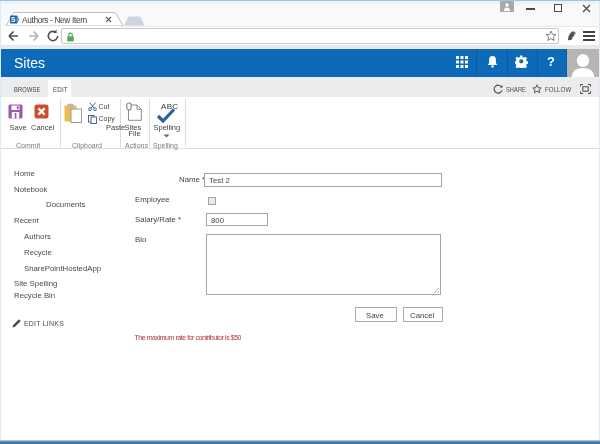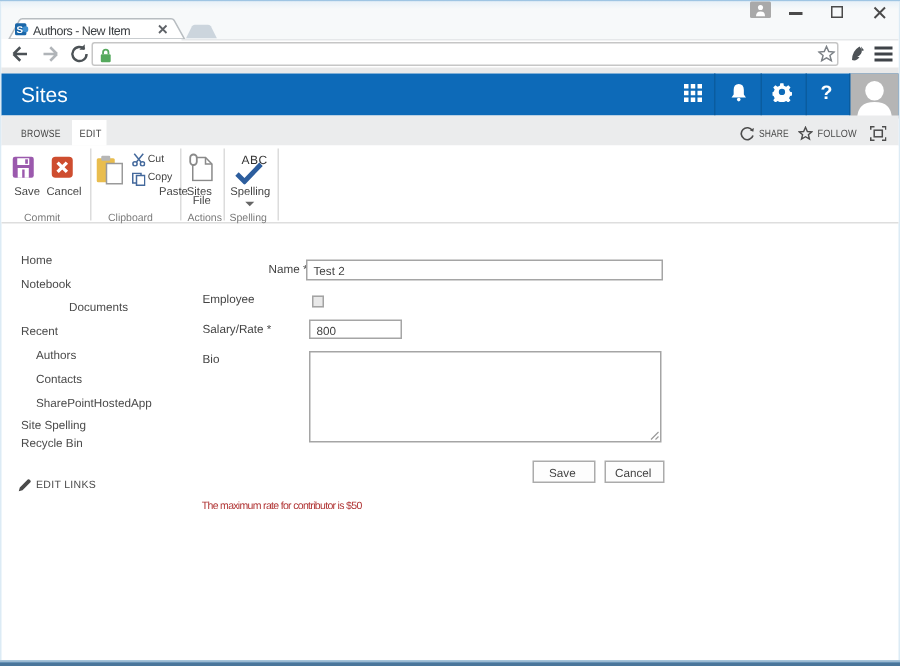--- a/index.html
+++ b/index.html
@@ -208,21 +208,21 @@
   <svg class="abs" style="left:163px;top:133.5px;" width="7" height="4" viewBox="0 0 7 4">
     <path d="M0.5 0.5 L3.5 3.5 L6.5 0.5 Z" fill="#666"></path>
   </svg>
   <div class="txt" style="left:153px;top:141.5px;font-size:7px;color:#7b7b7b;">Spelling</div>
 
   <div class="txt" style="left:14px;top:169px;font-size:7.8px;color:#4a4a4a;">Home</div>
   <div class="txt" style="left:14px;top:184.5px;font-size:7.8px;color:#4a4a4a;">Notebook</div>
   <div class="txt" style="left:14px;top:200px;font-size:7.8px;color:#4a4a4a;margin-left:32px;">Documents</div>
   <div class="txt" style="left:14px;top:215.5px;font-size:7.8px;color:#4a4a4a;">Recent</div>
   <div class="txt" style="left:24px;top:231.5px;font-size:7.8px;color:#4a4a4a;">Authors</div>
-  <div class="txt" style="left:24px;top:247.5px;font-size:7.8px;color:#4a4a4a;">Contacts</div>
+  <div class="txt" style="left:24px;top:247.5px;font-size:7.8px;color:#4a4a4a;">Recycle</div>
   <div class="txt" style="left:24px;top:263.5px;font-size:7.8px;color:#4a4a4a;">SharePointHostedApp</div>
   <div class="txt" style="left:14px;top:279px;font-size:7.8px;color:#4a4a4a;">Site Spelling</div>
   <div class="txt" style="left:14px;top:291px;font-size:7.8px;color:#4a4a4a;">Recycle Bin</div>
   <svg class="abs" style="left:12px;top:319px;" width="9" height="9" viewBox="0 0 9 9">
     <path d="M0.5 8.5 L1.2 6 L6.5 0.7 Q7 0.2 7.6 0.7 L8.3 1.4 Q8.8 2 8.3 2.5 L3 7.8 Z" fill="#4a4a4a"></path>
   </svg>
   <div class="txt" style="left:24px;top:320px;font-size:7px;letter-spacing:0.2px;color:#4a4a4a;">EDIT LINKS</div>
 
   <div class="txt" style="left:135px;top:175px;font-size:7.8px;color:#444;padding-left:44px;">Name *</div>
   <div class="abs" style="left:204px;top:173px;width:238px;height:14px;background:#fff;border:1px solid #a5a5a5;"></div>

